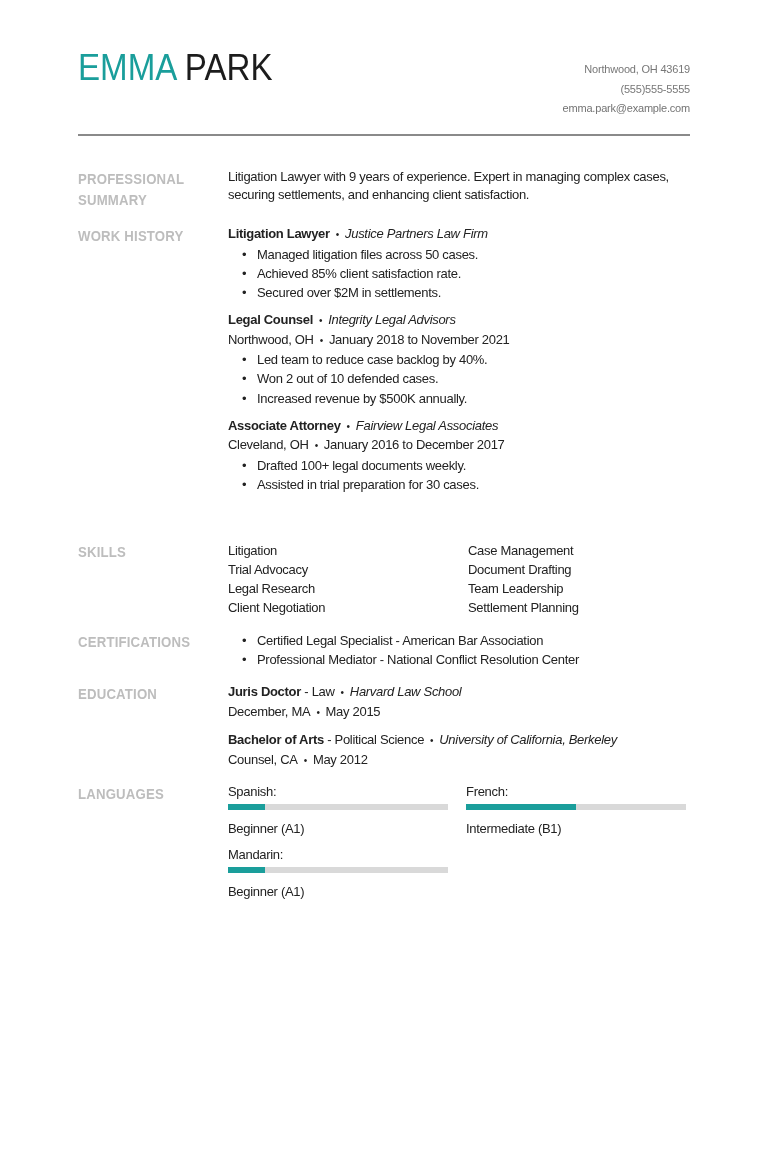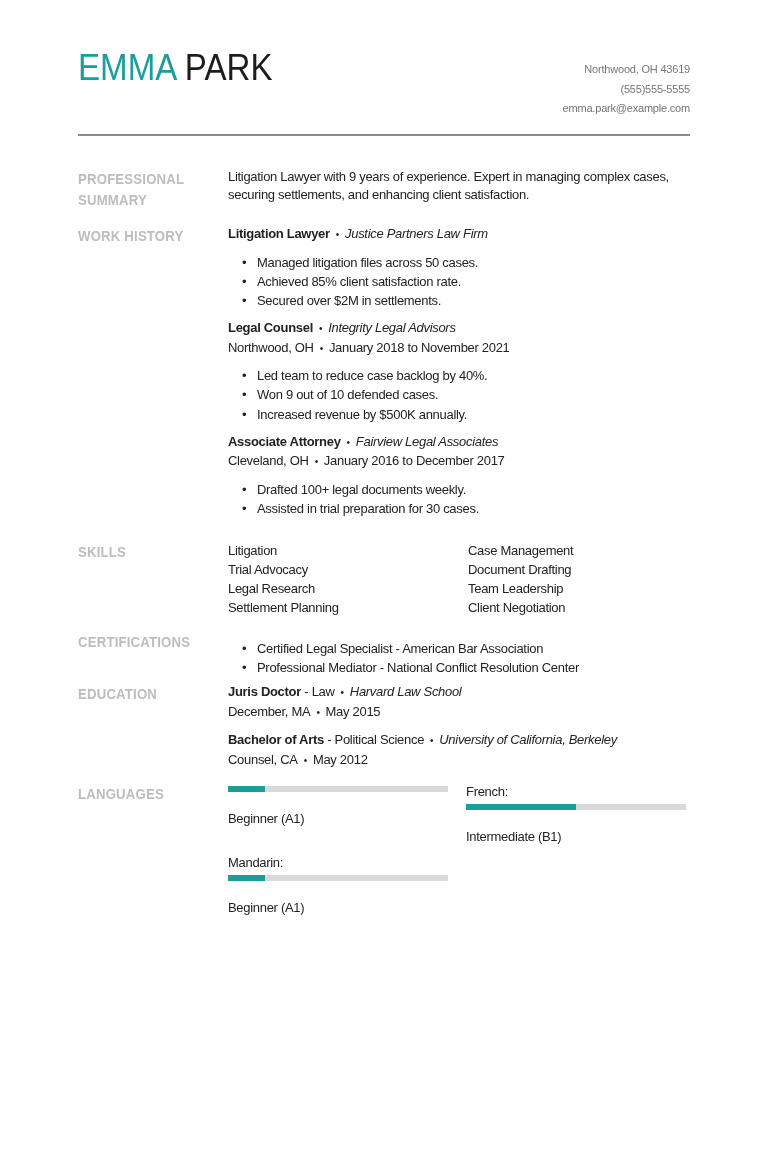--- a/index.html
+++ b/index.html
@@ -15,37 +15,37 @@
   .divider { position: absolute; left: 78px; top: 134px; width: 612px; height: 2px; background: #8a8a8a; }
 
   .section { position: absolute; left: 78px; width: 612px; }
   .sec-label { position: absolute; left: 0; top: 0; width: 140px; font-size: 15px; font-weight: 700; color: #bdbdbd; line-height: 21px; letter-spacing: 0.2px; transform: scaleX(0.88); transform-origin: left; text-transform: uppercase; }
   .sec-body { position: absolute; left: 150px; top: 0; width: 462px; font-size: 13px; line-height: 18.5px; color: #222; letter-spacing: -0.3px; }
 
   .job { margin-bottom: 9px; }
   .job-title { font-weight: 700; }
   .sep { display: inline-block; margin: 0 6px; font-size: 10px; }
   .company { font-style: italic; }
-  ul.bullets { list-style: none; margin-left: 14px; margin-top: 8px; }
+  ul.bullets { list-style: none; margin-left: 14px; }
   ul.bullets li { position: relative; padding-left: 15px; line-height: 19.2px; }
   ul.bullets li::before { content: "•"; position: absolute; left: 0; top: 0; font-size: 13px; }
 
   .skills-grid { display: grid; grid-template-columns: 240px 220px; row-gap: 0; }
   .skills-grid div { line-height: 19px; }
 
   .edu { margin-bottom: 9px; }
   .edu-degree { font-weight: 700; }
   .school { font-style: italic; }
 
   .lang-grid { display: grid; grid-template-columns: 238px 222px; row-gap: 8px; }
   .lang { width: 220px; }
   .lang-name { line-height: 18px; }
   .bar { position: relative; height: 6px; background: #d9d9d9; margin-top: 3px; width: 220px; }
   .bar-fill { position: absolute; left: 0; top: 0; height: 6px; background: #1a9e9b; }
-  .lang-level { line-height: 18px; margin-top: 18px; }
+  .lang-level { line-height: 18px; margin-top: 10px; }
 </style>
 </head>
 <body>
 
 <div class="header">
   <div class="name"><span class="first">EMMA</span> <span class="last">PARK</span></div>
   <div class="contact">
     <div>Northwood, OH 43619</div>
     <div>(555)555-5555</div>
     <div class="email">emma.park@example.com</div>
@@ -67,21 +67,21 @@
         <li>Managed litigation files across 50 cases.</li>
         <li>Achieved 85% client satisfaction rate.</li>
         <li>Secured over $2M in settlements.</li>
       </ul>
     </div>
     <div class="job">
       <div><span class="job-title">Legal Counsel</span><span class="sep">•</span><span class="company">Integrity Legal Advisors</span></div>
       <div><span>Northwood, OH</span><span class="sep">•</span><span>January 2018 to November 2021</span></div>
       <ul class="bullets">
         <li>Led team to reduce case backlog by 40%.</li>
-        <li>Won 9 out of 10 defended cases.</li>
+        <li>Won 2 out of 10 defended cases.</li>
         <li>Increased revenue by $500K annually.</li>
       </ul>
     </div>
     <div class="job">
       <div><span class="job-title">Associate Attorney</span><span class="sep">•</span><span class="company">Fairview Legal Associates</span></div>
       <div><span>Cleveland, OH</span><span class="sep">•</span><span>January 2016 to December 2017</span></div>
       <ul class="bullets">
         <li>Drafted 100+ legal documents weekly.</li>
         <li>Assisted in trial preparation for 30 cases.</li>
       </ul>
@@ -92,22 +92,22 @@
 <div class="section" style="top:541px;">
   <div class="sec-label">SKILLS</div>
   <div class="sec-body">
     <div class="skills-grid">
       <div>Litigation</div>
       <div>Case Management</div>
       <div>Trial Advocacy</div>
       <div>Document Drafting</div>
       <div>Legal Research</div>
       <div>Team Leadership</div>
+      <div>Client Negotiation</div>
       <div>Settlement Planning</div>
-      <div>Client Negotiation</div>
     </div>
   </div>
 </div>
 
 <div class="section" style="top:631px;">
   <div class="sec-label">CERTIFICATIONS</div>
   <div class="sec-body">
     <ul class="bullets">
       <li>Certified Legal Specialist - American Bar Association</li>
       <li>Professional Mediator - National Conflict Resolution Center</li>
@@ -127,20 +127,21 @@
       <div><span>Counsel, CA</span><span class="sep">•</span><span>May 2012</span></div>
     </div>
   </div>
 </div>
 
 <div class="section" style="top:783px;">
   <div class="sec-label">LANGUAGES</div>
   <div class="sec-body">
     <div class="lang-grid">
       <div class="lang">
+        <div class="lang-name">Spanish:</div>
         <div class="bar">
             <div class="bar-fill" style="width: 17%;"></div>
           </div>
         <div class="lang-level">Beginner (A1)</div>
       </div>
       <div class="lang">
         <div class="lang-name">French:</div>
         <div class="bar">
             <div class="bar-fill" style="width: 50%;"></div>
           </div>

